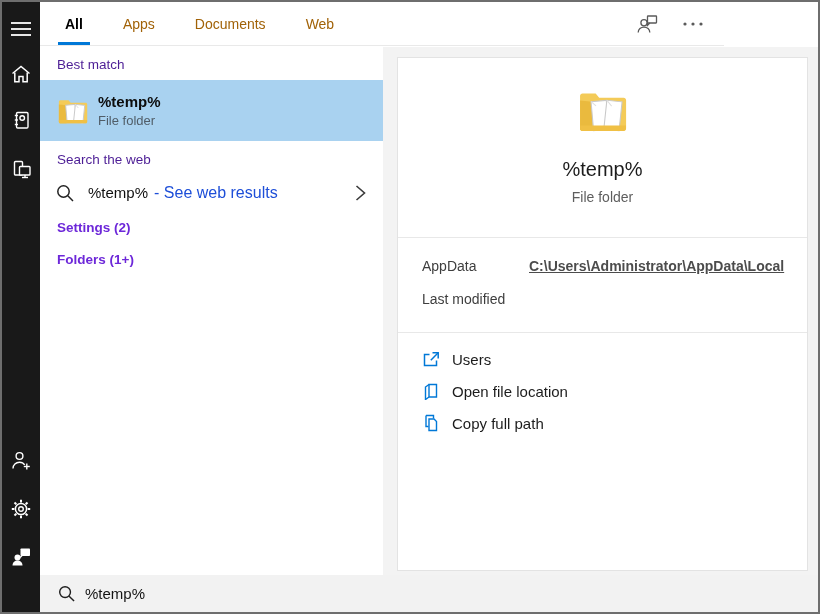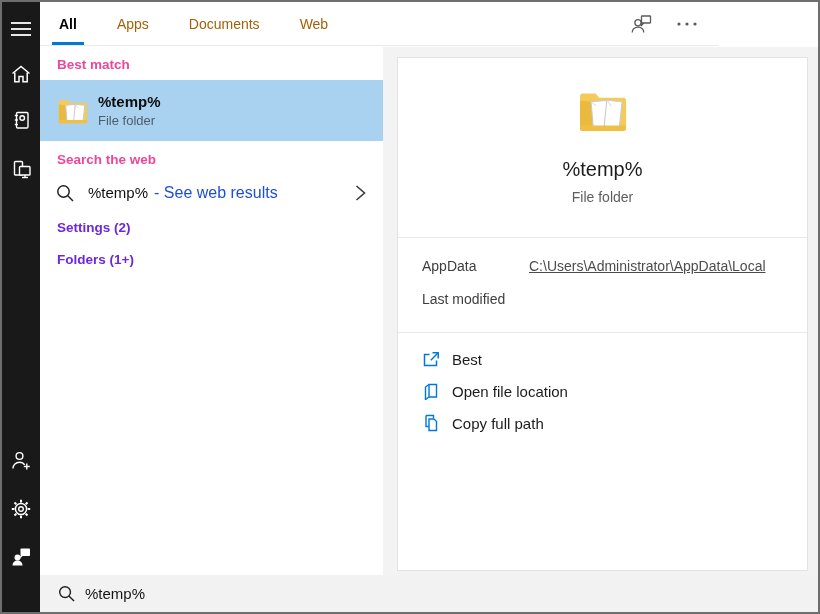--- a/index.html
+++ b/index.html
@@ -5,51 +5,51 @@
   * { margin:0; padding:0; box-sizing:border-box; }
   html,body { width:820px; height:614px; font-family:"Liberation Sans","DejaVu Sans",sans-serif; background:#fff; }
   .win { position:relative; width:820px; height:614px; border:2px solid #6e6e6e; background:#fff; overflow:hidden; }
 
   
   .rail { position:absolute; left:0; top:0; width:38px; height:610px; background:#191919; z-index:5; }
   .rail-btn { position:absolute; left:0; width:38px; height:38px; display:flex; align-items:center; justify-content:center; cursor:pointer; }
   .rail-btn svg { display:block; }
 
   
-  .tabbar { position:absolute; left:32px; top:0; width:684px; height:44px; background:#fff; border-bottom:1px solid #e9e9e9; display:flex; align-items:stretch; padding-left:18px; padding-right:18px; }
+  .tabbar { position:absolute; left:38px; top:0; width:684px; height:44px; background:#fff; border-bottom:1px solid #e9e9e9; display:flex; align-items:stretch; padding-left:18px; padding-right:18px; }
   .tabs { display:flex; gap:26px; align-items:stretch; }
   .tab { display:flex; align-items:center; gap:6px; padding:0 7px; font-size:14px; color:#a16207; cursor:pointer; border-bottom:3px solid transparent; padding-top:3px; }
   .tab.active { color:#000; font-weight:700; border-bottom-color:#0078d7; }
   .topbar-actions { margin-left:auto; display:flex; align-items:center; gap:20px; }
   .topbar-btn { display:flex; align-items:center; justify-content:center; cursor:pointer; padding:2px; }
 
   
   .left-panel { position:absolute; left:38px; top:45px; width:343px; height:528px; background:#fff; }
-  .section-label { position:absolute; left:17px; font-size:13.5px; font-weight:700; color:#ec4899; }
+  .section-label { position:absolute; left:17px; font-size:13.5px; font-weight:400; color:#4c1d95; }
   .group-label { position:absolute; left:17px; font-size:13.5px; font-weight:700; color:#6d28d9; cursor:pointer; }
   .best-row { position:absolute; left:0; top:33px; width:343px; height:61px; background:#a9d2f0; display:flex; align-items:center; padding-left:17px; gap:8px; cursor:pointer; }
   .best-texts { display:flex; flex-direction:column; gap:3px; padding-left:1px; }
   .best-title { font-size:15px; font-weight:700; color:#0d0d0d; }
   .best-sub { font-size:13px; color:#505d68; }
   .web-row { position:absolute; left:0; top:124px; width:343px; height:44px; display:flex; align-items:center; padding-left:16px; gap:14px; cursor:pointer; }
   .web-texts { display:flex; align-items:baseline; gap:6px; }
   .web-query { font-size:15px; color:#0f0f0f; }
   .web-hint { font-size:16px; color:#1d4ed8; }
   .web-chevron { margin-left:auto; margin-right:17px; }
 
   
   .right-area { position:absolute; left:381px; top:45px; width:435px; height:528px; background:#f3f3f3; }
   .card { position:absolute; left:14px; top:10px; width:411px; height:514px; background:#fff; border:1px solid #e3e3e3; }
   .folder-lg { position:absolute; left:179px; top:26px; }
   .pv-title { position:absolute; left:0; top:100px; width:100%; text-align:center; font-size:20px; color:#1c1c1c; }
   .pv-sub { position:absolute; left:0; top:131px; width:100%; text-align:center; font-size:14px; color:#5e5e5e; }
   .pv-divider { position:absolute; left:0; width:100%; height:1px; background:#e8e8e8; }
   .pv-detail { position:absolute; left:24px; display:flex; font-size:14px; }
   .pv-detail .lbl { width:107px; color:#3e3e3e; }
-  .pv-detail .val { color:#4c4c4c; }
+  .pv-detail .val { color:#4c4c4c;font-weight:bold; }
   .pv-detail .val.link { text-decoration:underline; cursor:pointer; }
   .pv-action { position:absolute; left:24px; height:26px; display:flex; align-items:center; gap:12px; font-size:15px; color:#1c1c1c; cursor:pointer; }
   .pv-action svg { display:block; }
 
   
   .searchbar { position:absolute; left:38px; top:573px; width:778px; height:37px; background:#f2f2f2; display:flex; align-items:center; padding-left:18px; gap:10px; }
   .searchbar input { border:none; outline:none; background:transparent; font-size:15px; color:#141414; width:500px; font-family:inherit; }
 </style>
 </head>
 <body>
@@ -247,21 +247,21 @@
       <div class="pv-divider" style="top:274px"></div>
 
       <div class="pv-action" style="top:288px">
         <svg width="18" height="18" viewBox="0 0 18 18">
           <g stroke="#0078d7" stroke-width="1.5" fill="none">
             <path d="M7.5 4.5 H2.5 V15.5 H14.5 V10.5"></path>
             <path d="M10.5 2.8 H16.2 V8.5"></path>
             <line x1="16.2" y1="2.8" x2="8.8" y2="10.2"></line>
           </g>
         </svg>
-        <span>Best</span>
+        <span>Users</span>
       </div>
       <div class="pv-action" style="top:320px">
         <svg width="18" height="18" viewBox="0 0 18 18">
           <g stroke="#0078d7" stroke-width="1.4" fill="none">
             <path d="M7 2.5 H14.5 V15 H7 Z"></path>
             <path d="M7 2.5 L3.5 5 V17.5 L7 15"></path>
           </g>
         </svg>
         <span>Open file location</span>
       </div>

